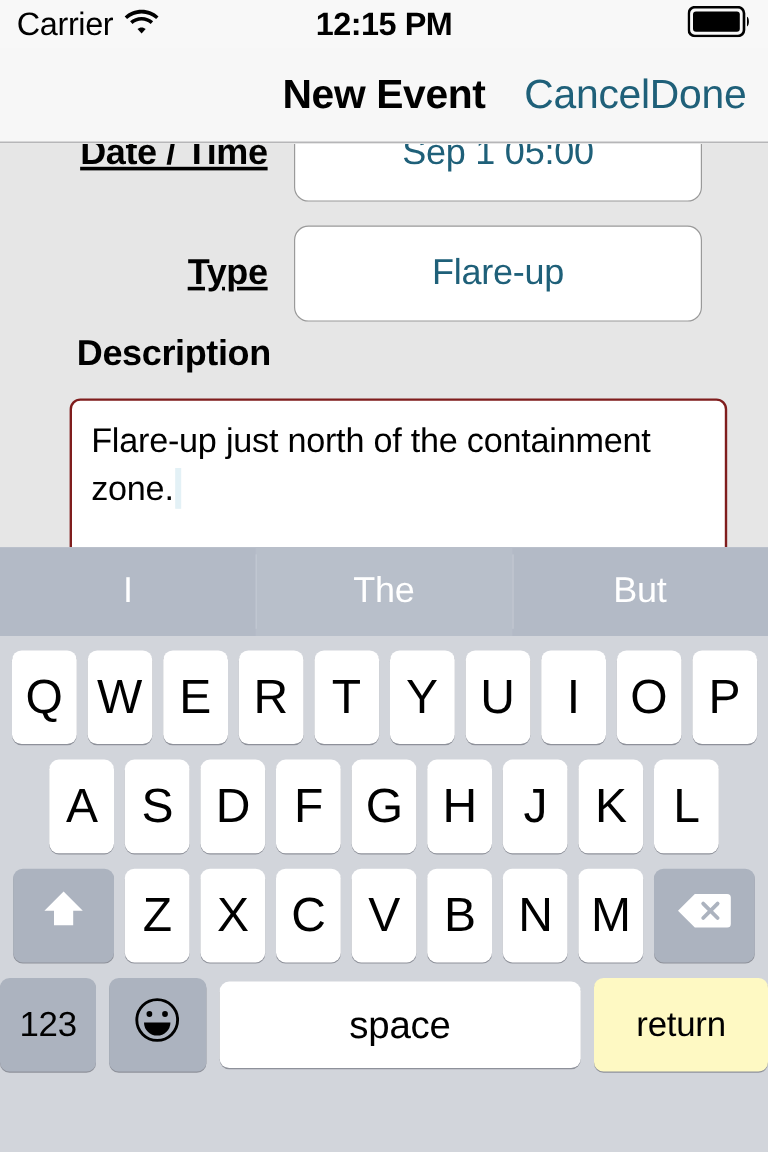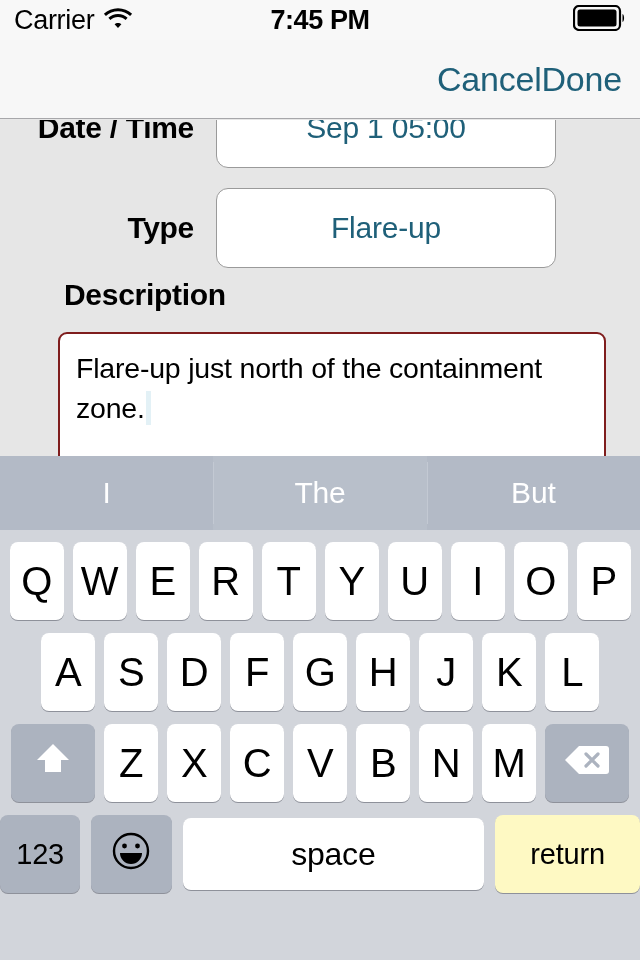--- a/index.html
+++ b/index.html
@@ -114,28 +114,29 @@
     position: absolute;
     top: -42px; left: 0;
     height: 100px;
   }
   .row-type {
     position: absolute;
     top: 58px; left: 0;
     height: 100px;
   }
   .form-label {
-    width: 216px;
+    width: 245px;
     text-align: right;
     font-size: 30px;
     font-weight: bold;
     color: #000;
     padding-right: 22px;
     box-sizing: border-box;
     letter-spacing: -0.3px;
+    text-decoration: underline;
   }
   .value-button {
     width: 340px;
     height: 80px;
     background: #ffffff;
     border: 1px solid #9a9a9a;
     border-radius: 12px;
     color: #1f6079;
     font-size: 30px;
     font-family: inherit;
@@ -283,34 +284,35 @@
   <div class="status-left">
     <span class="carrier-label">Carrier</span>
     <span class="wifi-icon">
       <svg width="30" height="24" viewBox="0 0 30 24">
         <path d="M15 5.2c4.6 0 8.9 1.8 12.1 4.7l2.0-2.2C25.4 4.3 20.4 2.2 15 2.2S4.6 4.3 0.9 7.7l2.0 2.2C6.1 7.0 10.4 5.2 15 5.2z" fill="#000"></path>
         <path d="M15 11.1c2.9 0 5.6 1.1 7.6 2.9l2.0-2.2C22.1 9.5 18.7 8.1 15 8.1s-7.1 1.4-9.6 3.7l2.0 2.2C9.4 12.2 12.1 11.1 15 11.1z" fill="#000"></path>
         <path d="M15 16.9c1.3 0 2.5 0.5 3.4 1.3L15 22.0l-3.4-3.8C12.5 17.4 13.7 16.9 15 16.9z" fill="#000"></path>
       </svg>
     </span>
   </div>
-  <div class="status-center">7:45 PM</div>
+  <div class="status-center">12:15 PM</div>
   <div class="status-right">
     <span class="battery-icon">
       <svg width="53" height="26" viewBox="0 0 53 26">
         <rect x="1" y="1" width="46" height="24" rx="5" ry="5" fill="none" stroke="#000" stroke-width="2.2"></rect>
         <rect x="4.5" y="4.5" width="39" height="17" rx="2.5" ry="2.5" fill="#000"></rect>
         <path d="M49.5 9 C51.6 9.6 51.6 16.4 49.5 17 Z" fill="#000"></path>
       </svg>
     </span>
   </div>
 </div>
 
 <div class="nav-bar">
   <button class="nav-btn">Cancel</button>
+  <div class="nav-title">New Event</div>
   <button class="nav-btn">Done</button>
 </div>
 
 <div class="form-area">
 
   <div class="form-row row-datetime">
     <div class="form-label">Date / Time</div>
     <div class="value-button">Sep 1 05:00</div>
   </div>
 

